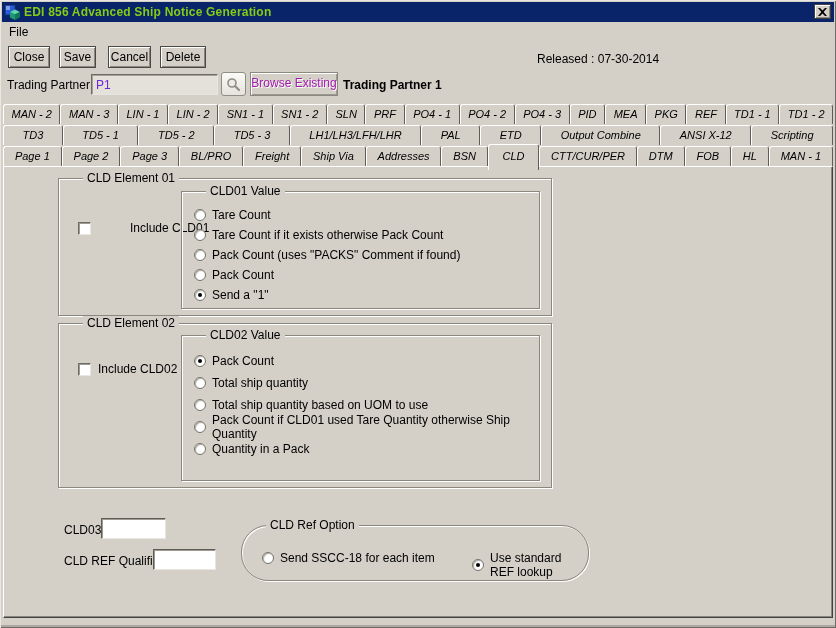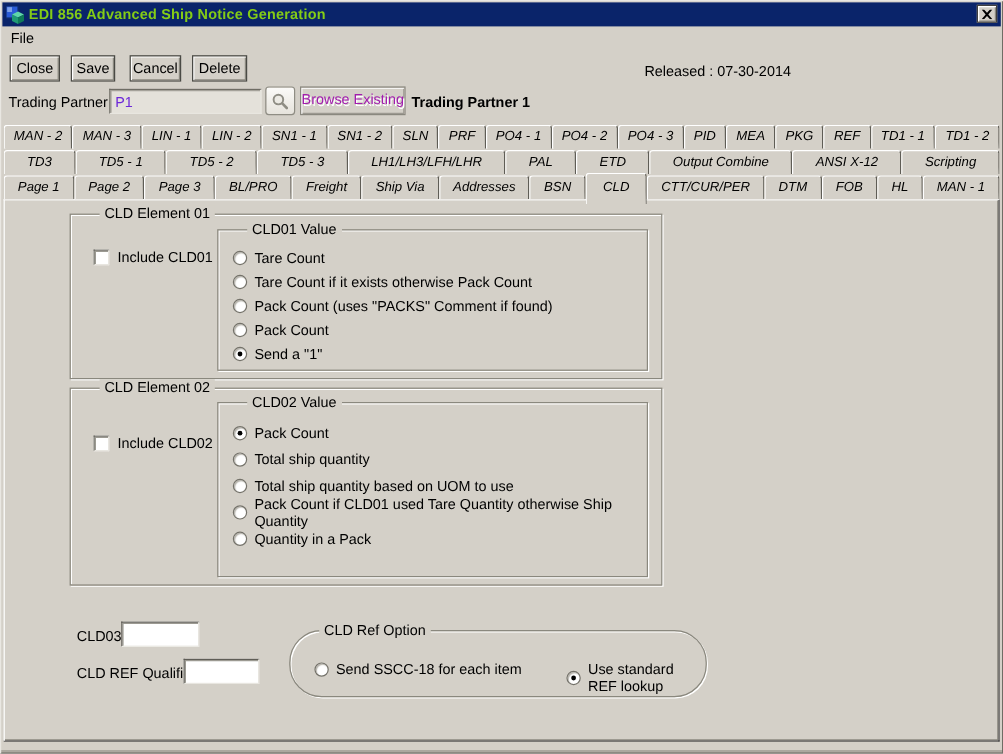--- a/index.html
+++ b/index.html
@@ -103,21 +103,21 @@
   .radio {
     width:12px; height:12px; border-radius:50%; background:#fff; flex:0 0 auto;
     border:1px solid #74726a; box-shadow: inset 1px 1px 1px #b3b0a8;
     margin-right:6px; position:relative;
   }
   .radio.checked::after {
     content:""; position:absolute; left:3px; top:3px; width:4px; height:4px;
     border-radius:50%; background:#000;
   }
   .check-row { position:absolute; display:flex; align-items:center; cursor:default; }
-  .cb1 { left:19px; top:28px; }
+  .cb1 { left:19px; top:42px;gap:32px; }
   .cb2 { left:19px; top:38px; }
   .checkbox {
     width:13px; height:13px; background:#fff; flex:0 0 auto;
     border:1px solid; border-color:#6e6c64 #e8e6e0 #e8e6e0 #6e6c64;
     box-shadow: inset 1px 1px 0 #9c9a92; margin-right:7px;
   }
   
   .fld-label { position:absolute; font-size:12px; }
   .lbl-cld03 { left:60px; top:356px; }
   .lbl-qual  { left:60px; top:387px; }

